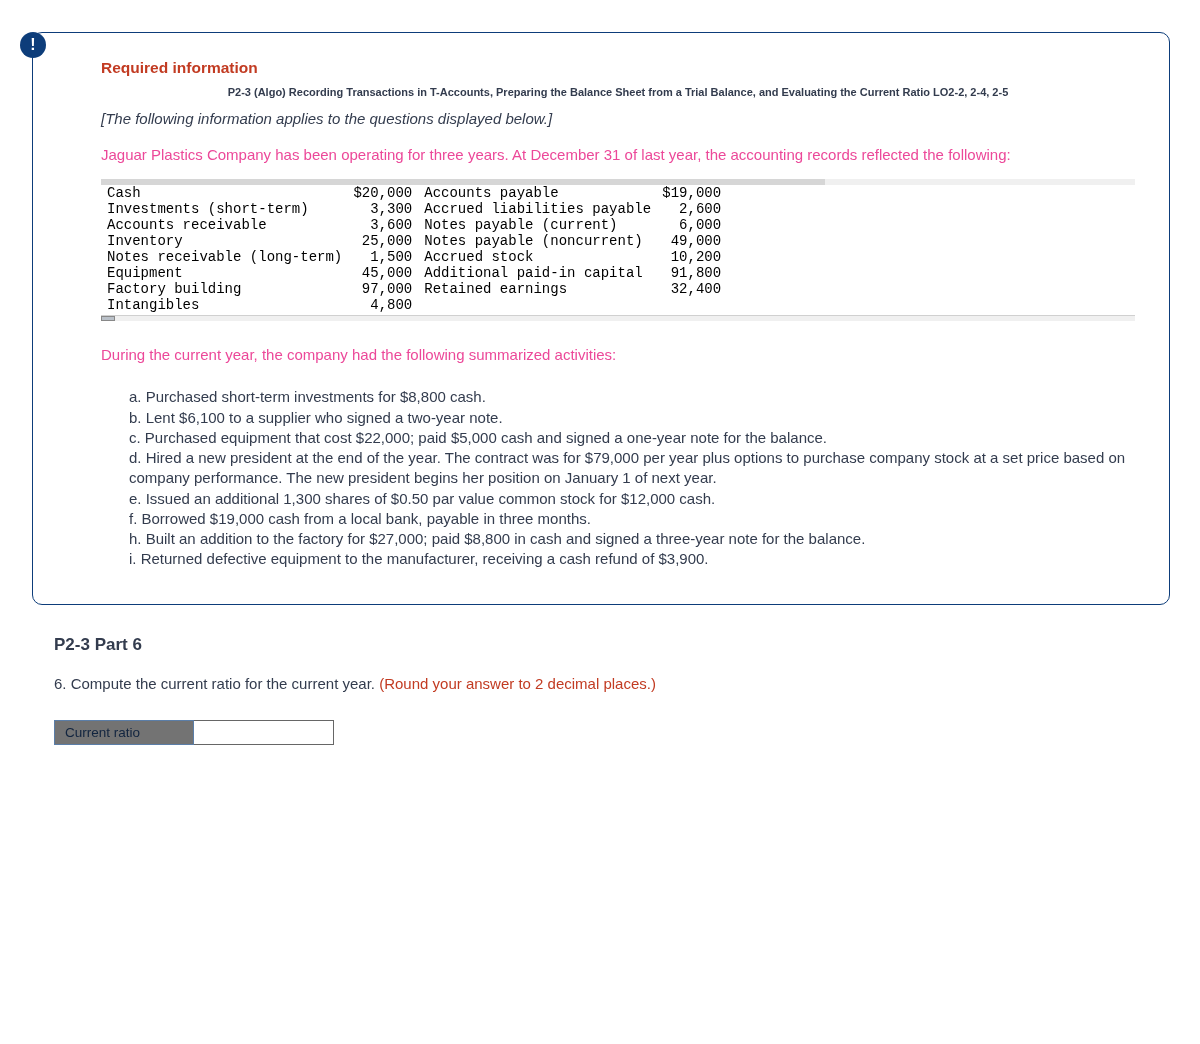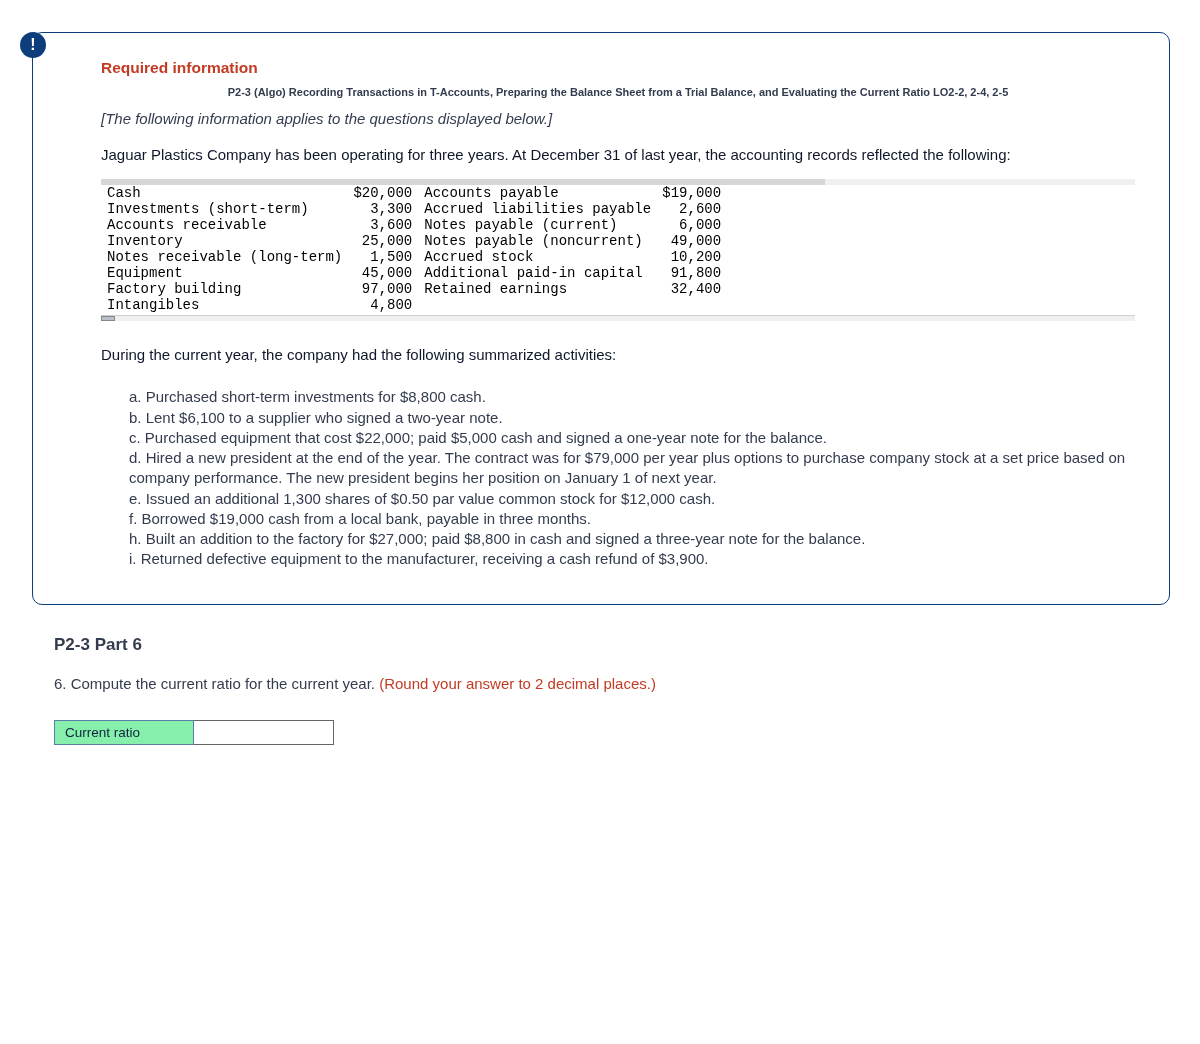--- a/index.html
+++ b/index.html
@@ -46,21 +46,21 @@
     color: #333c4e;
     margin-bottom: 10px;
     line-height: 1.35;
     text-align: center;
   }
   .italic-note {
     font-style: italic;
     color: #333c4e;
     margin-bottom: 18px;
   }
-  .prose { color: #0f172a; line-height: 1.35; }
+  .prose { color: #ec4899; line-height: 1.35; }
   .mb14 { margin-bottom: 14px; }
   .mb22 { margin-bottom: 22px; }
 
   .ledger-wrap {
     margin: 10px 0 24px 0;
   }
   .ledger-scrollbar {
     height: 6px;
     background: #f0f0f0;
     display: flex;
@@ -100,21 +100,21 @@
     margin-bottom: 28px;
   }
   .question .hint { color: #c23b22; font-weight: normal; }
 
   .answer-row {
     margin-left: 34px;
     display: flex;
     align-items: stretch;
   }
   .answer-label {
-    background: #86efac;
+    background: #737373;
     border: 1px solid #5b7ea8;
     padding: 4px 10px;
     font-size: 13.5px;
     color: #11243f;
     width: 140px;
     display: flex; align-items: center;
   }
   .answer-input {
     width: 140px;
     border: 1px solid #666;

